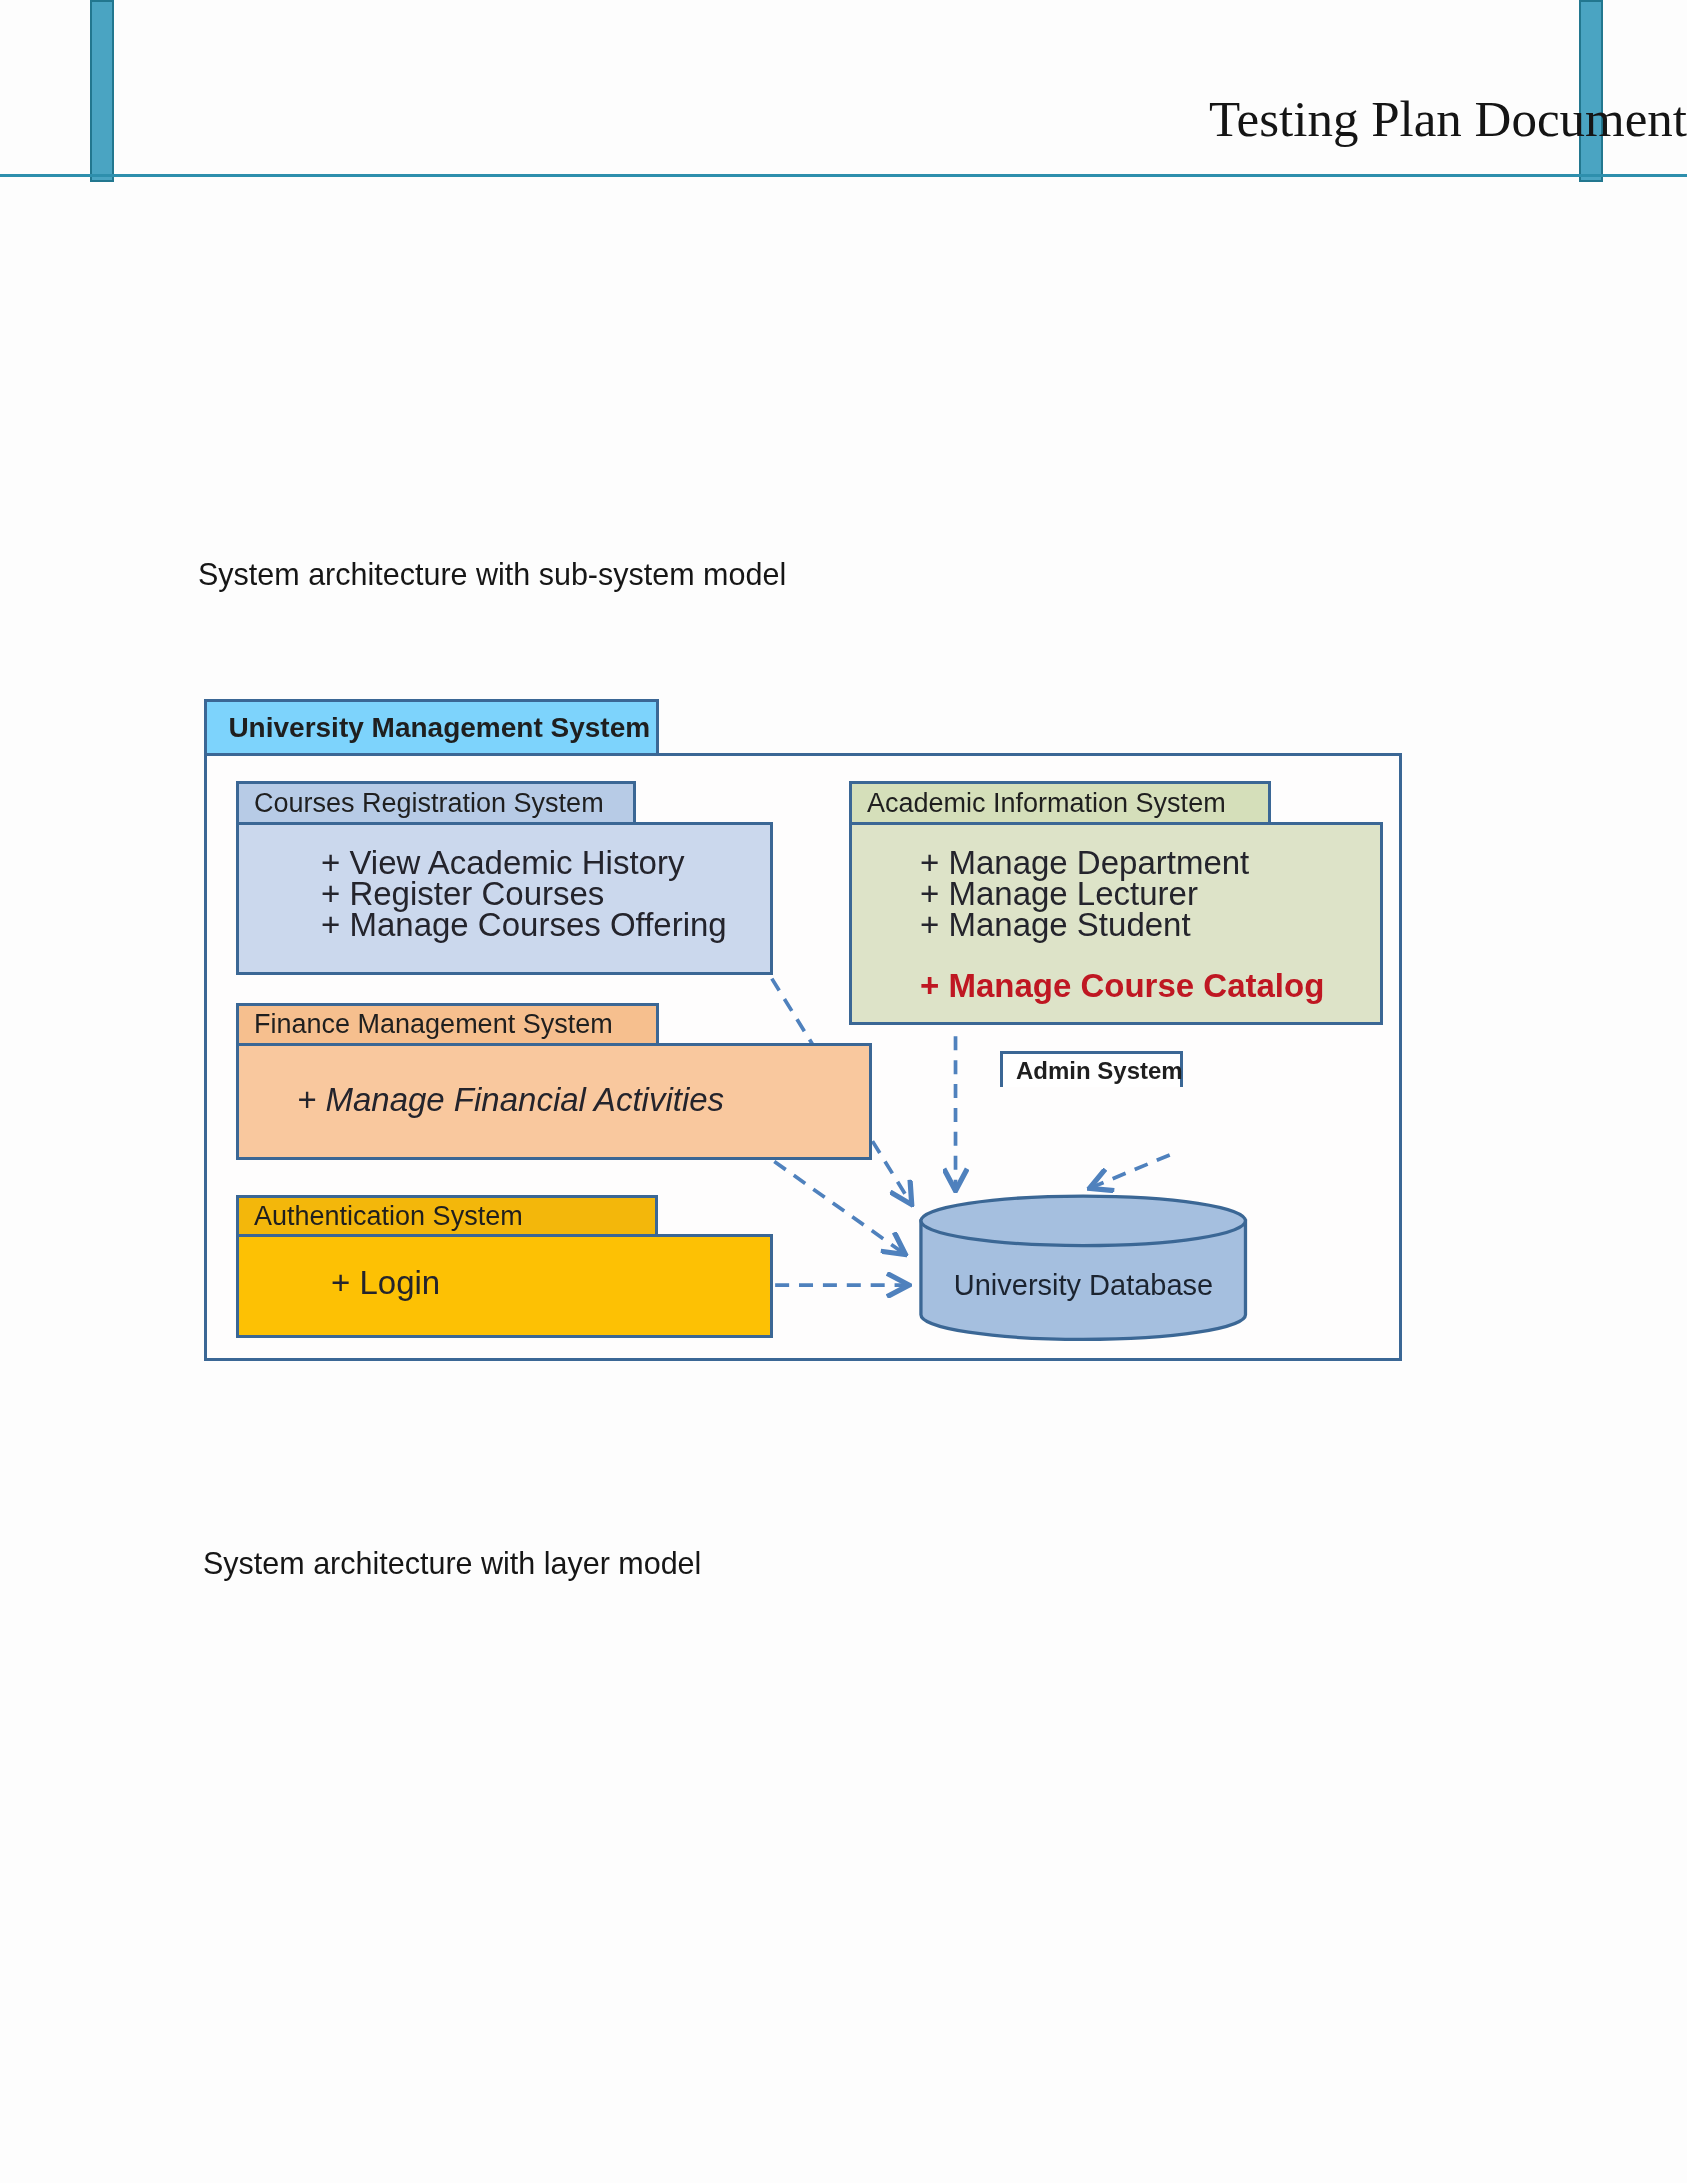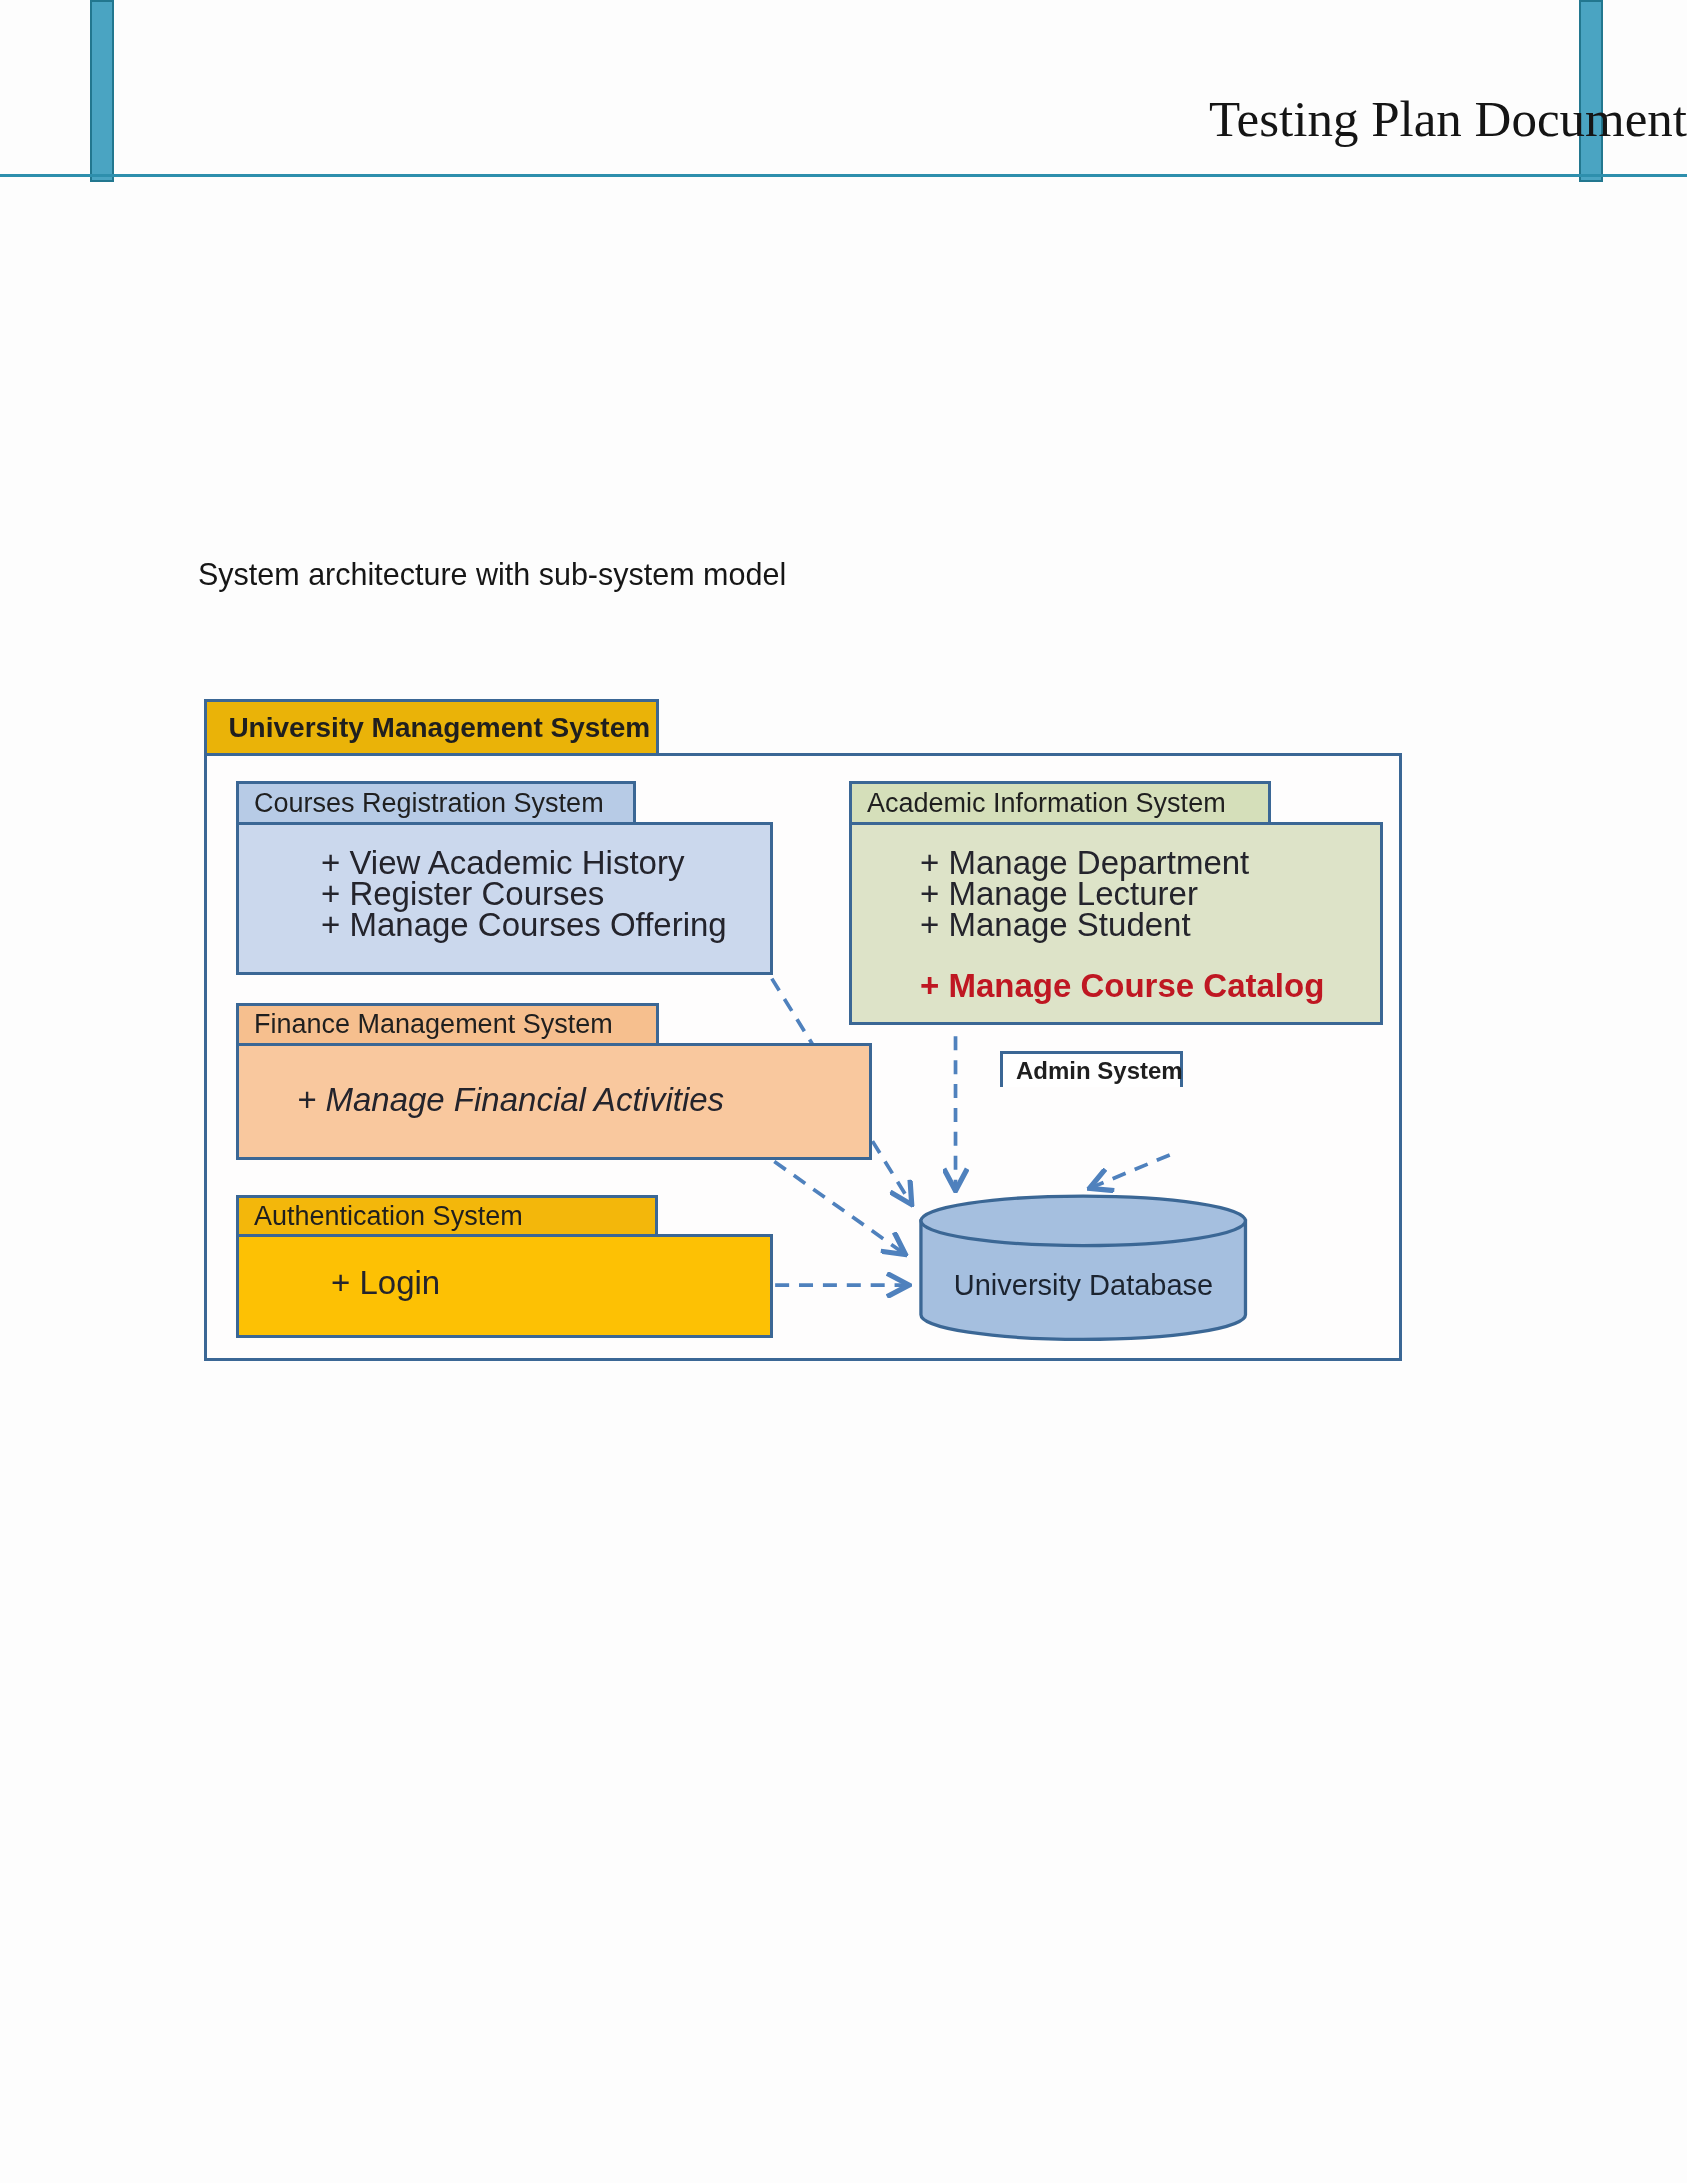--- a/index.html
+++ b/index.html
@@ -21,21 +21,21 @@
 
   .page-number { position:absolute; left:49px; top:2023px; width:1638px; text-align:center;
                  font-size:28px; color:#161616; }
 
   
   .box { position:absolute; box-sizing:border-box; border:3.3px solid var(--border); }
   .hdr { border-bottom:none; display:flex; align-items:center; white-space:nowrap;
          font-size:27px; color:var(--ink); z-index:3; }
   .bdy { z-index:3; font-size:33px; color:#24242c; }
 
-  .pkg-tab  { left:204px; top:699px; width:455px; height:54px; background:#eab308;
+  .pkg-tab  { left:204px; top:699px; width:455px; height:54px; background:#7dd3fc;
               padding-left:21.4px; font-weight:bold; font-size:28px; }
   .pkg-body { left:204px; top:753px; width:1198px; height:608px; background:#fefdfd; z-index:1; }
 
   .courses-hdr { left:236px; top:781px; width:400px; height:41px; background:var(--courses-header); padding-left:15px; }
   .courses-bdy { left:236px; top:822px;  width:537px; height:153px; background:var(--courses-body);
                  padding:22px 0 0 82px; line-height:31px; }
 
   .academic-hdr { left:849px; top:781px; width:422px; height:41px; background:var(--academic-header); padding-left:15px; }
   .academic-bdy { left:849px; top:822px; width:534px; height:203px; background:var(--academic-body);
                   padding:22px 0 0 68px; line-height:31px; }
@@ -128,15 +128,16 @@
 
   <div class="box hdr auth-hdr">
     <span>Authentication System</span>
   </div>
   <div class="box bdy auth-bdy">
     <div class="item">+ Login</div>
   </div>
 
   <div class="db-label">University Database</div>
 
+  <div class="caption caption-2">System architecture with layer model</div>
 
 </div>
 
 
 </body></html>

